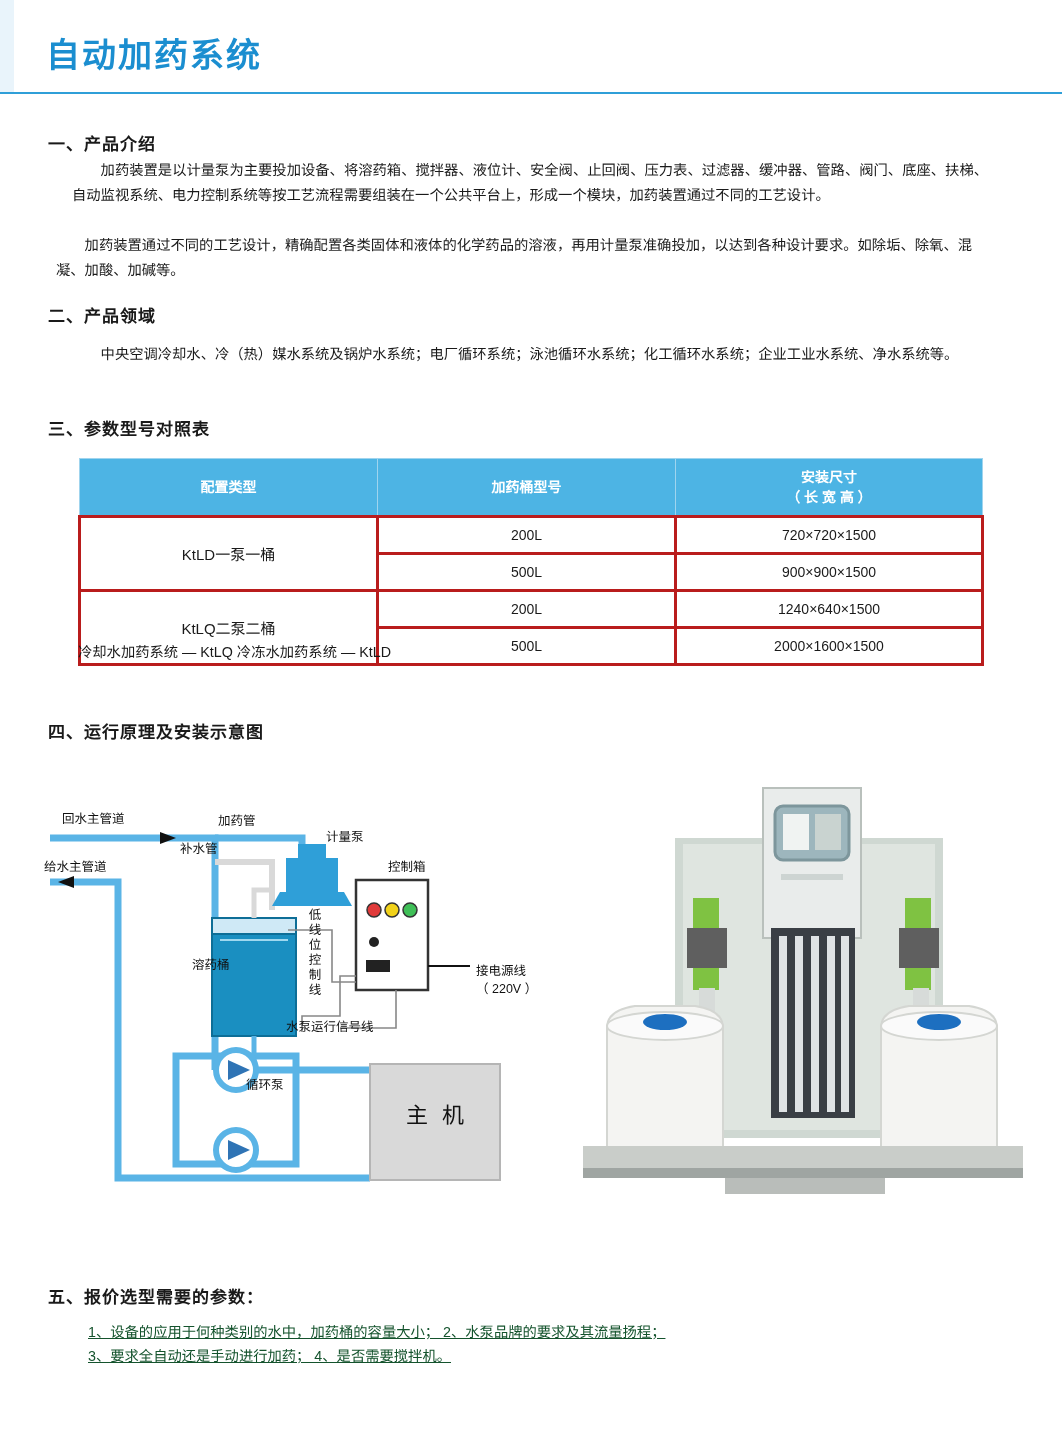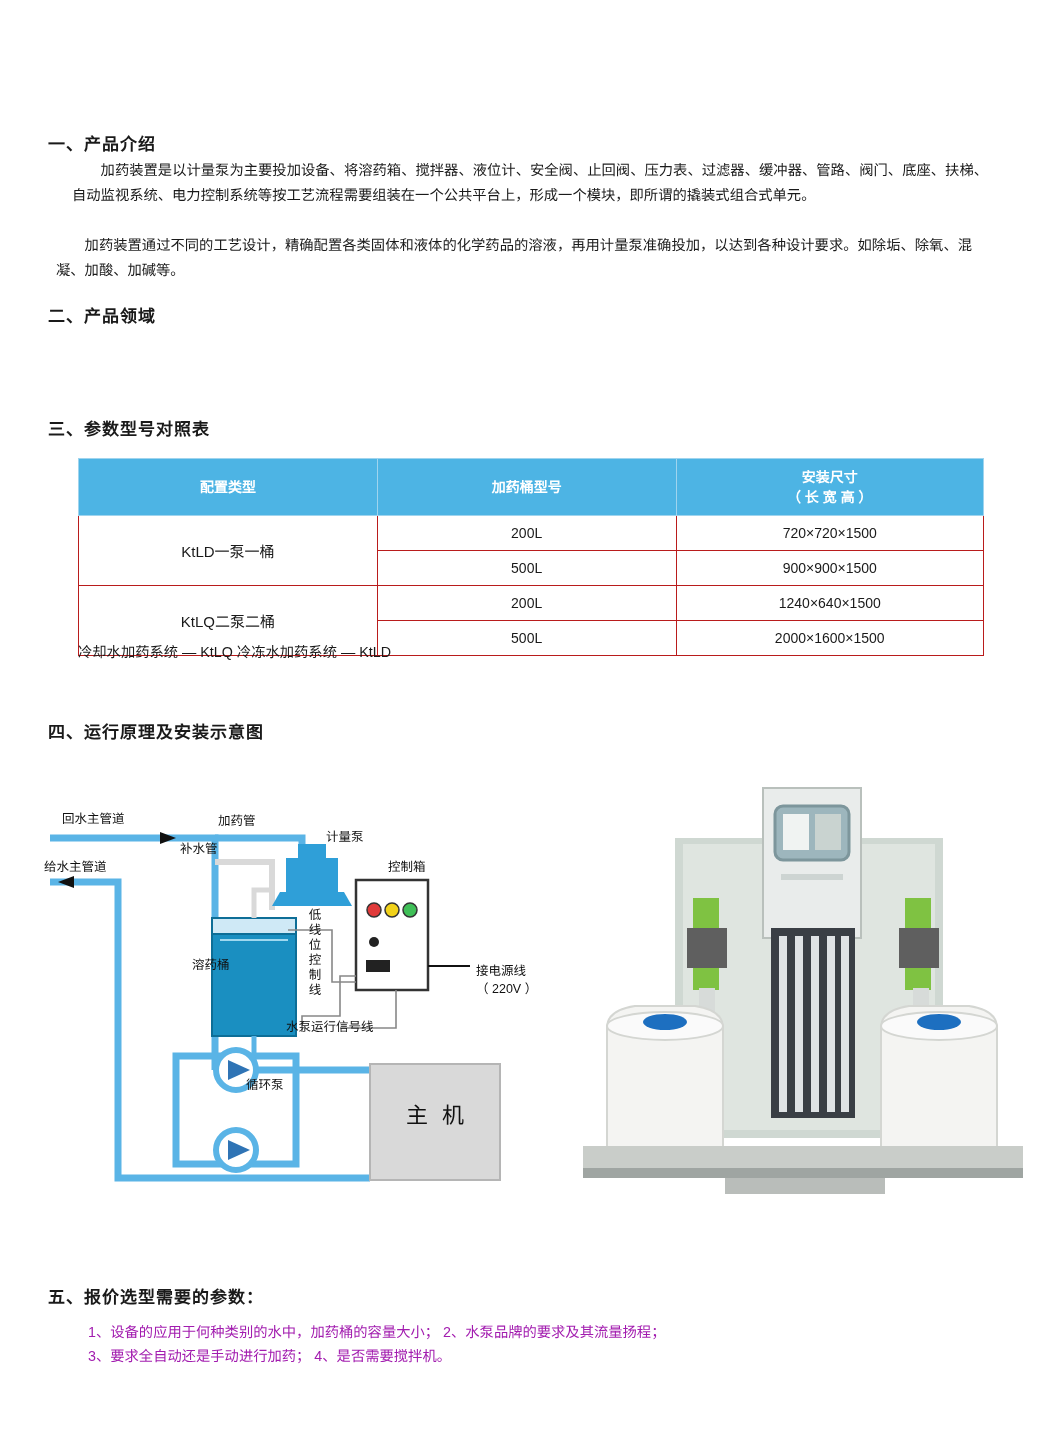--- a/index.html
+++ b/index.html
@@ -76,21 +76,21 @@
   .spec-table th {
     background: #4db4e4;
     color: #ffffff;
     font-weight: bold;
     border: 1px solid #9fd4ee;
     padding: 8px 4px;
     text-align: center;
     line-height: 20px;
   }
   .spec-table td {
-    border: 1px solid #b91c1c;
+    border: 3px solid #b91c1c;
     padding: 6px 4px;
     text-align: center;
     color: #1a1a1a;
     height: 22px;
   }
   .spec-table td.grp {
     font-size: 15px;
   }
   .table-note {
     position: absolute;
@@ -126,35 +126,41 @@
   .dlabel.vert {
     white-space: normal;
     width: 14px;
     line-height: 15px;
     text-align: center;
   }
   
   .req-line {
     position: absolute;
     font-size: 14.3px;
-    color: #a21caf;
+    color: #14532d;
     line-height: 24px;
+    text-decoration: underline;
   }
 </style>
 </head>
 <body>
 
 <div class="page">
 
+  <div class="header-bar">
+    <div class="header-accent"></div>
+    <div class="doc-title">自动加药系统</div>
+  </div>
 
   <div class="sec-h" style="left:48px; top:130px;">一、产品介绍</div>
-  <div class="body-text indent" style="left:72px; top:158px; width:916px;">加药装置是以计量泵为主要投加设备、将溶药箱、搅拌器、液位计、安全阀、止回阀、压力表、过滤器、缓冲器、管路、阀门、底座、扶梯、自动监视系统、电力控制系统等按工艺流程需要组装在一个公共平台上，形成一个模块，即所谓的撬装式组合式单元。</div>
+  <div class="body-text indent" style="left:72px; top:158px; width:916px;">加药装置是以计量泵为主要投加设备、将溶药箱、搅拌器、液位计、安全阀、止回阀、压力表、过滤器、缓冲器、管路、阀门、底座、扶梯、自动监视系统、电力控制系统等按工艺流程需要组装在一个公共平台上，形成一个模块，加药装置通过不同的工艺设计。</div>
   <div class="body-text indent" style="left:56px; top:233px; width:916px;">加药装置通过不同的工艺设计，精确配置各类固体和液体的化学药品的溶液，再用计量泵准确投加，以达到各种设计要求。如除垢、除氧、混凝、加酸、加碱等。</div>
 
   <div class="sec-h" style="left:48px; top:302px;">二、产品领域</div>
+  <div class="body-text indent" style="left:72px; top:342px; width:916px;">中央空调冷却水、冷（热）媒水系统及锅炉水系统；电厂循环系统；泳池循环水系统；化工循环水系统；企业工业水系统、净水系统等。</div>
 
   <div class="sec-h" style="left:48px; top:415px;">三、参数型号对照表</div>
 
   <table class="spec-table">
     <thead>
       <tr>
         <th style="width:300px;">配置类型</th>
         <th style="width:300px;">加药桶型号</th>
         <th style="width:306px;">
           <div>安装尺寸</div>

